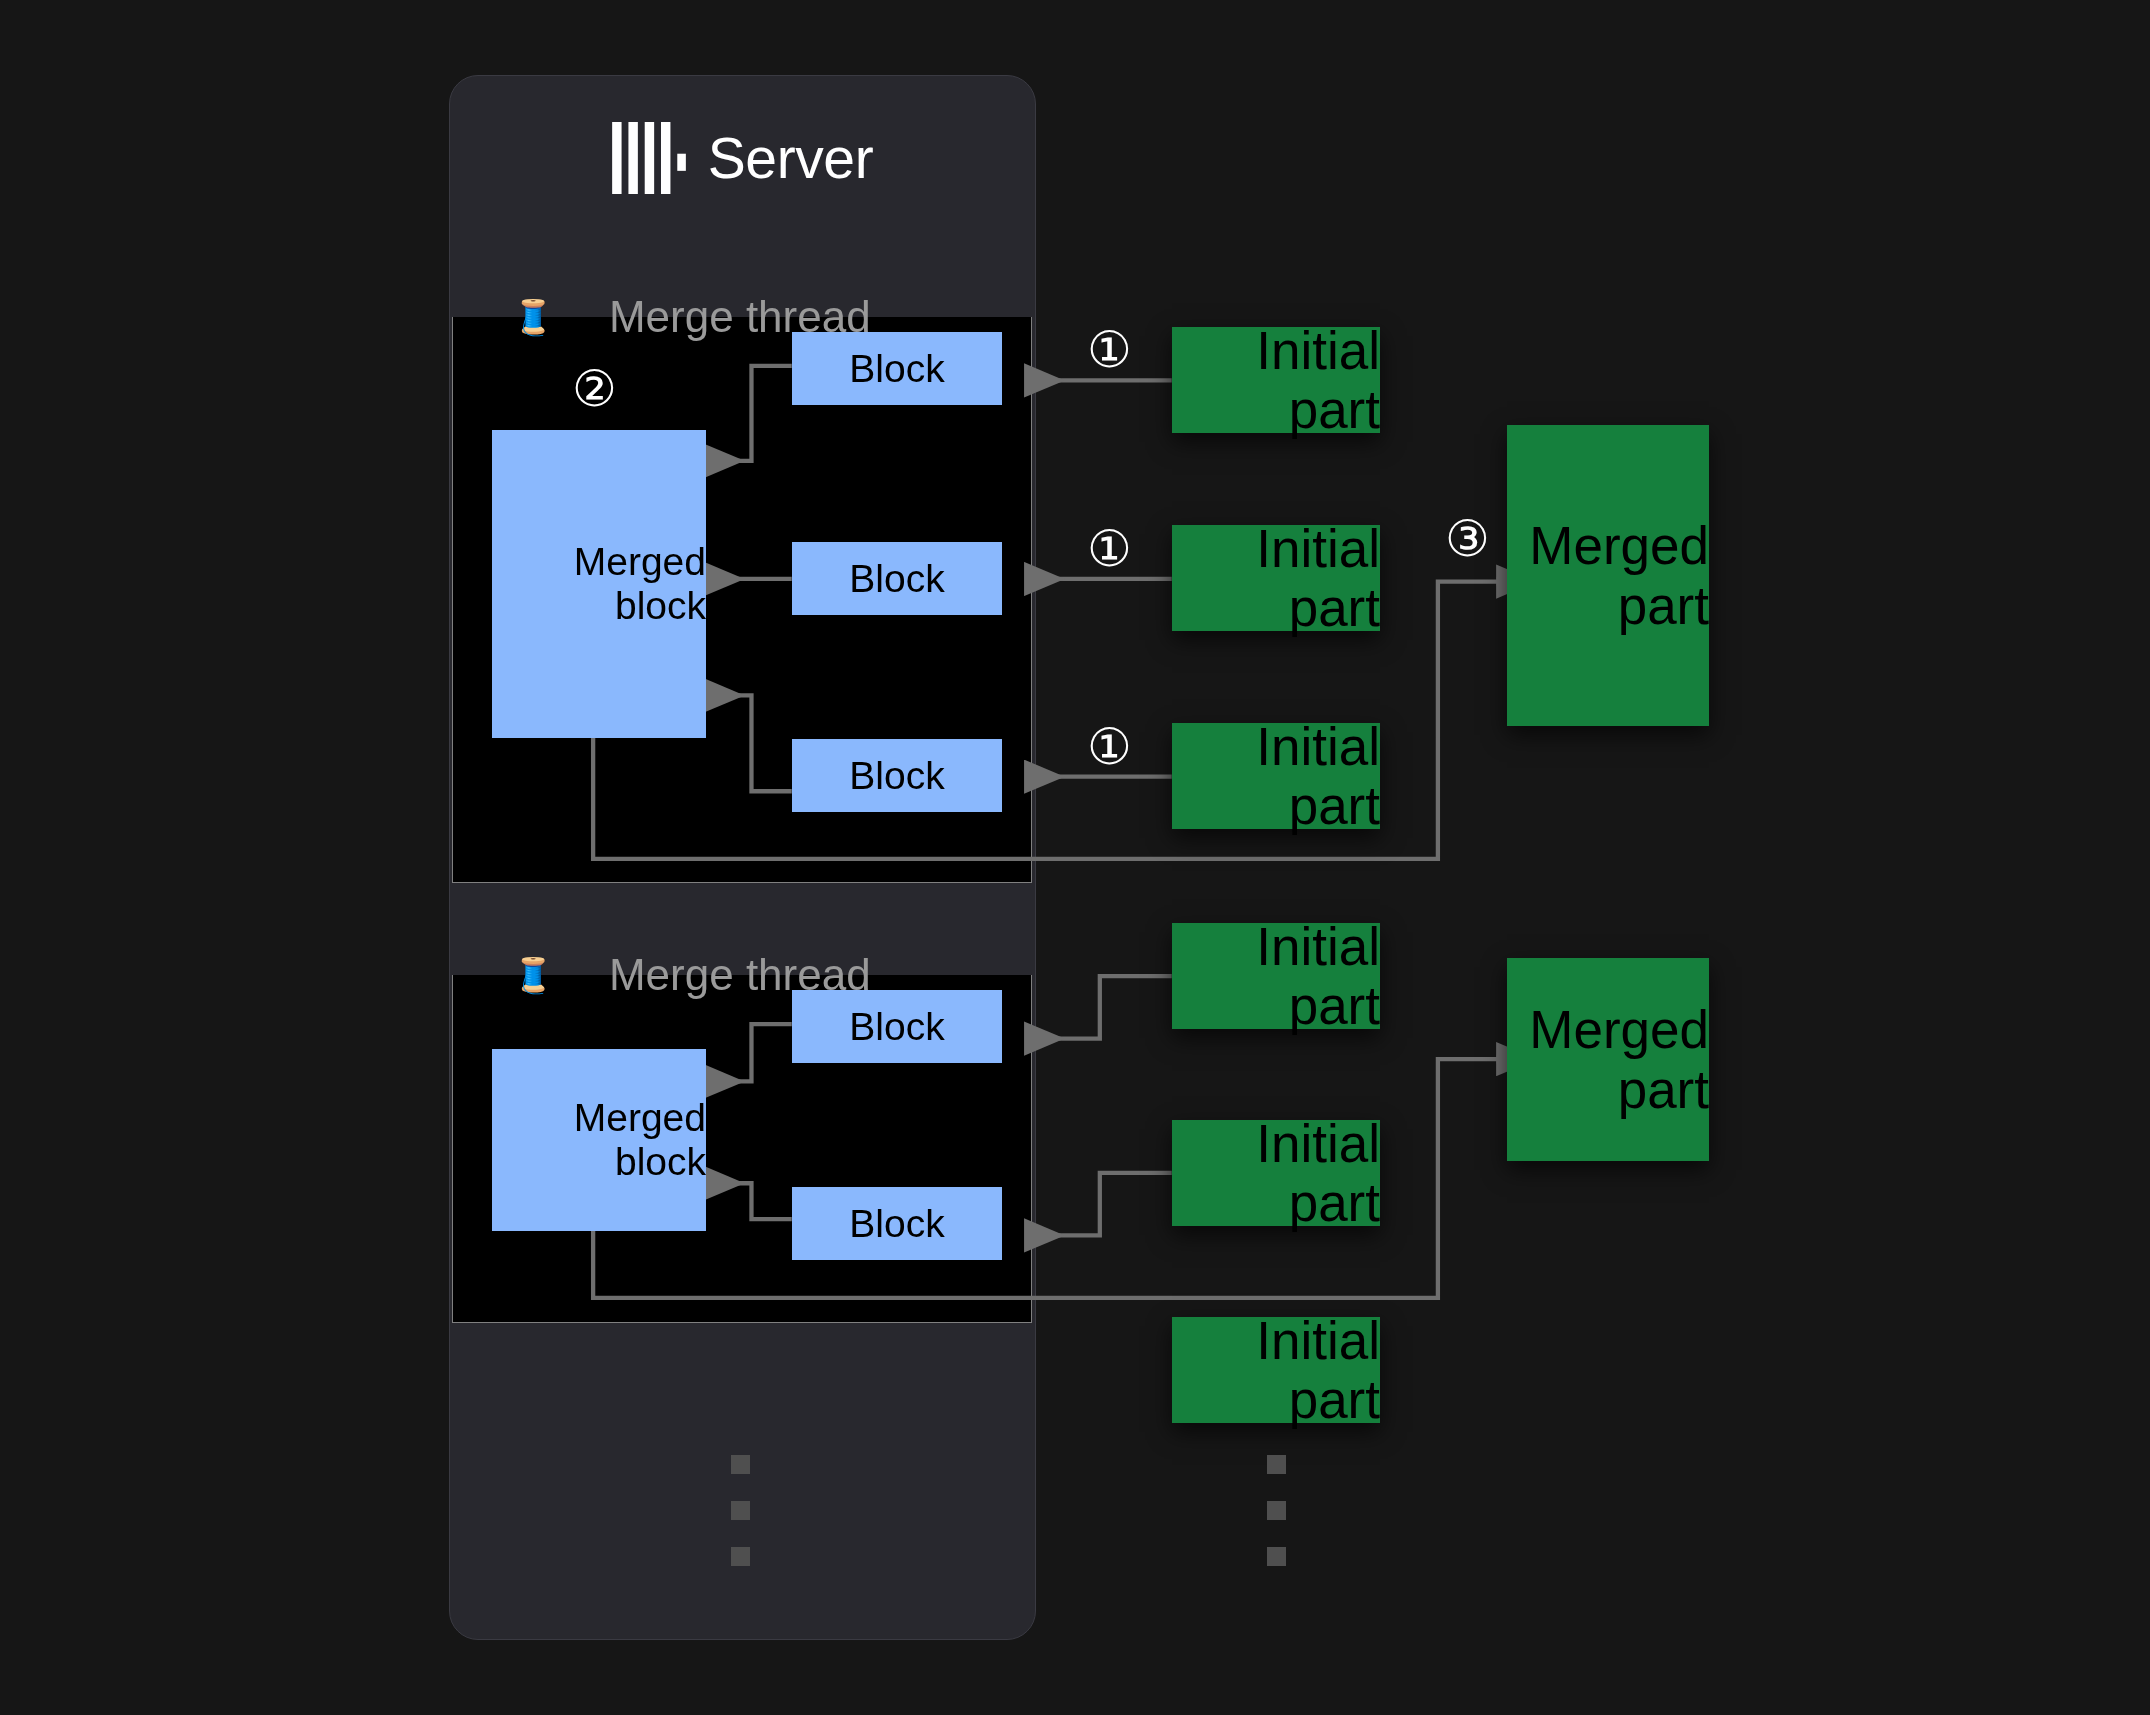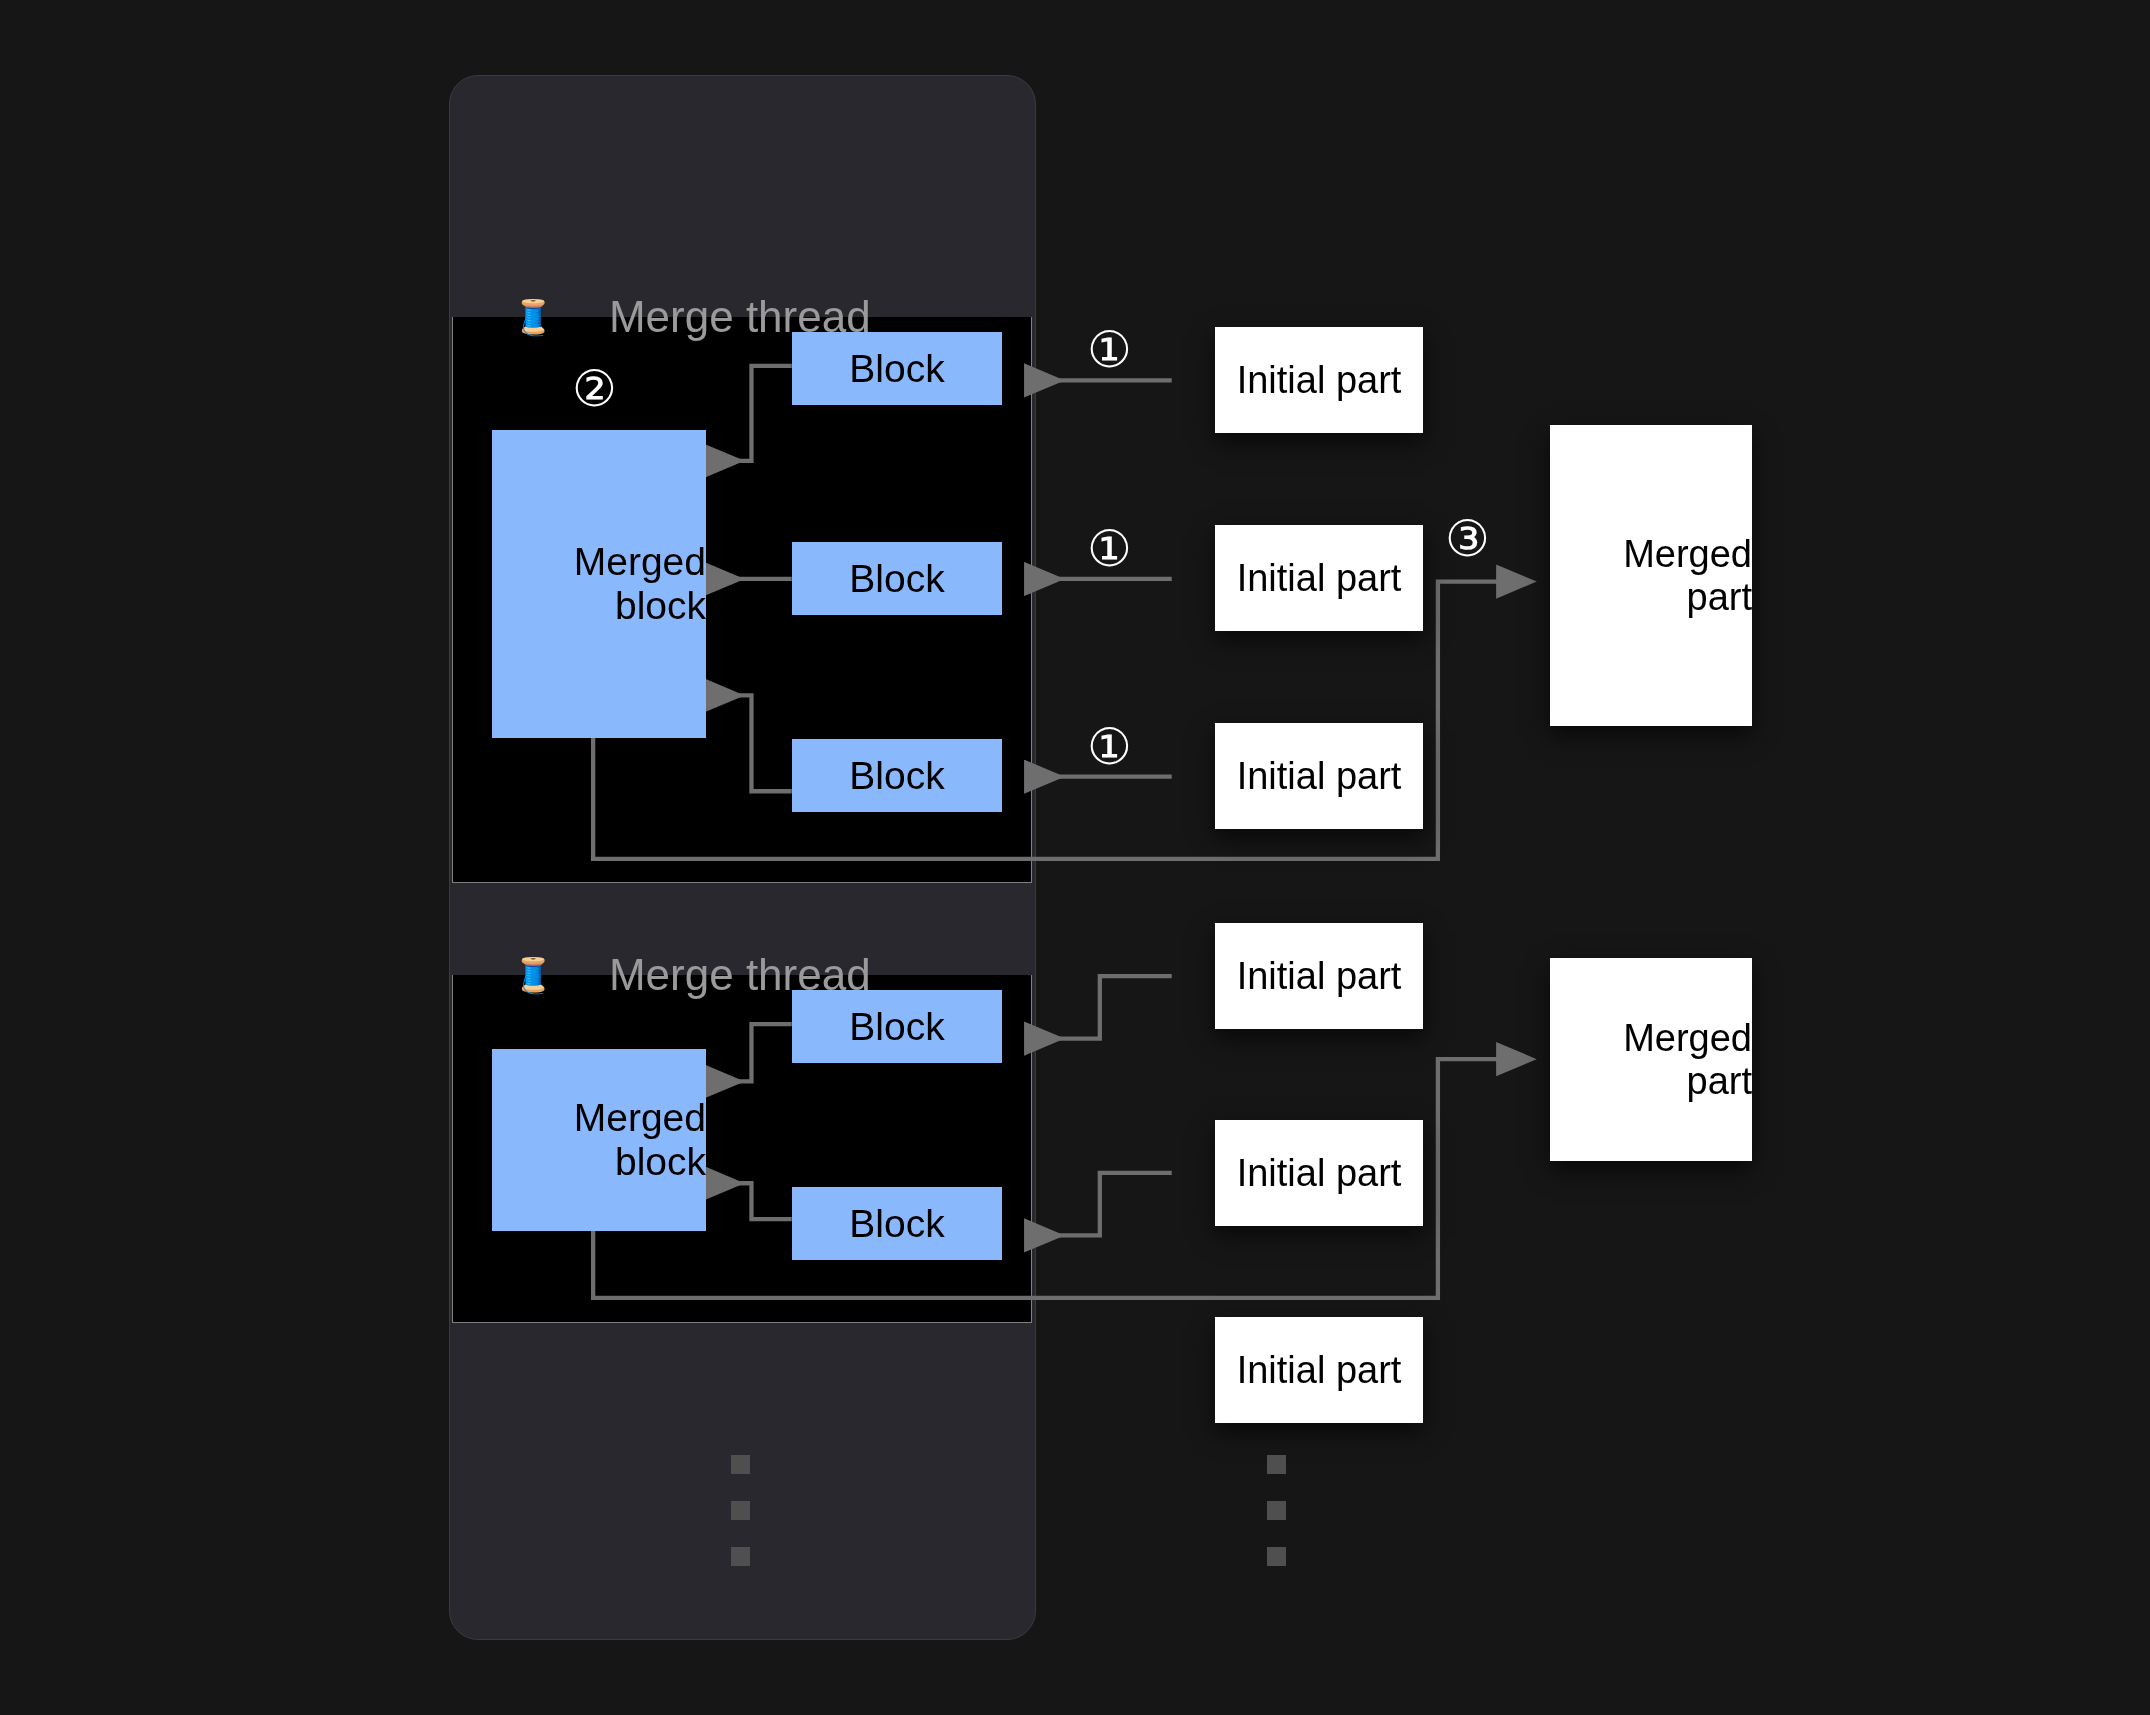--- a/index.html
+++ b/index.html
@@ -100,24 +100,23 @@
     justify-content: center;
     text-align: right;
     color: #000000;
     line-height: 1.12;
   }
   .box.blue {
     background: #8ab8fd;
     font-size: 39px;
   }
   .box.yellow {
-    background: #ffffff;
-    font-size: 38px;
+    background: #15803d;
+    font-size: 53px;
     box-shadow: 0 8.6px 22px rgba(0,0,0,0.65);
-    margin-left: 43px;
   }
 
   
   .step {
     position: absolute;
     color: #ffffff;
     font-size: 50px;
     line-height: 1;
   }
 
@@ -144,20 +143,30 @@
     pointer-events: none;
   }
 </style>
 </head>
 <body>
 
 <div id="stage">
 
   <div class="server-card"></div>
 
+  <div class="server-header">
+    <svg class="ch-logo" width="74" height="72" viewBox="0 0 86 84">
+      <rect x="0" y="0" width="11" height="84" fill="#ffffff"></rect>
+      <rect x="19" y="0" width="11" height="84" fill="#ffffff"></rect>
+      <rect x="38" y="0" width="11" height="84" fill="#ffffff"></rect>
+      <rect x="57" y="0" width="11" height="84" fill="#ffffff"></rect>
+      <rect x="76" y="37" width="10" height="20" fill="#ffffff"></rect>
+    </svg>
+    <div class="server-title">Server</div>
+  </div>
 
   <div class="thread-topline" style="left:452px; top:317px; width:58px;"></div>
 
   <div class="thread-topline" style="left:770px; top:317px; width:262px;"></div>
   <div class="thread" style="left:452px; top:317px; width:580px; height:566px;"></div>
   <div class="thread-legend" style="left:512px; top:297px;">
     <span class="spool">🧵</span>
     <span class="legend-text">Merge thread</span>
   </div>
 

